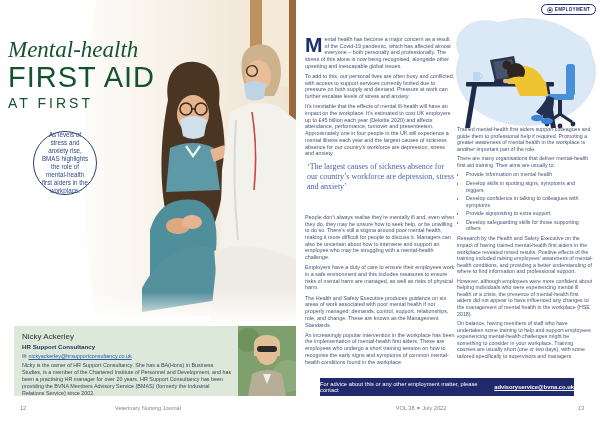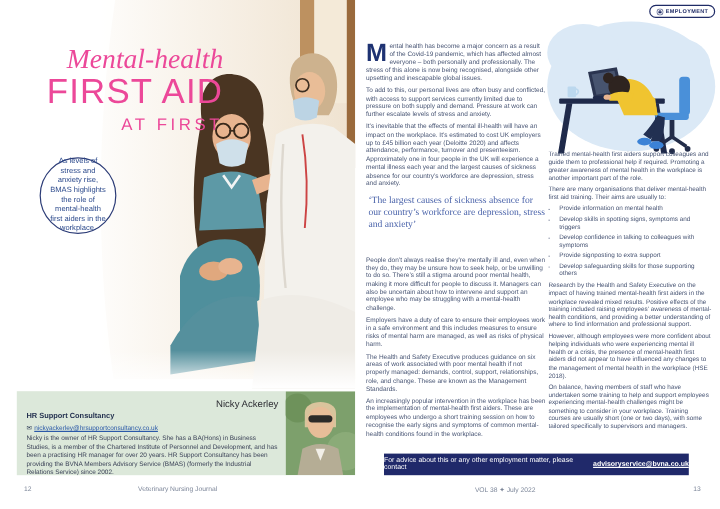--- a/index.html
+++ b/index.html
@@ -6,35 +6,35 @@
   body{
     width:600px;height:424px;position:relative;overflow:hidden;background:#ffffff;
     font-family:"Liberation Sans", sans-serif;color:#475473;
   }
   .page{position:absolute;top:0;height:424px;}
   .page-left{left:0;width:296px;}
   .page-right{left:296px;width:304px;}
 
   
   .photo-wrap{position:absolute;left:0;top:0;width:296px;height:324px;}
-  .title-block{position:absolute;left:8px;top:38px;width:178px;text-align:right;color:#ec4899;}
+  .title-block{position:absolute;left:8px;top:38px;width:178px;text-align:left;color:#14532d;}
   .title-serif{font-family:"Liberation Serif", serif;font-style:italic;font-size:23px;line-height:24px;}
   .title-main{font-size:29px;font-weight:normal;letter-spacing:1px;line-height:30px;}
   .title-sub{font-size:14px;letter-spacing:3px;line-height:18px;margin-top:2px;}
   .circle-badge{
     position:absolute;left:33px;top:131px;width:64px;height:64px;border-radius:50%;
     background:#ffffff;border:1.4px solid #2c3c77;box-sizing:border-box;
     display:flex;align-items:center;justify-content:center;text-align:center;
     font-size:6.3px;line-height:1.28;color:#2c4a8c;padding:7px;
   }
   .author-box{
     position:absolute;left:14px;top:326px;width:282px;height:70px;background:#dce8da;
     box-sizing:border-box;padding:6px 64px 5px 8px;overflow:hidden;
   }
-  .author-name{font-size:8px;color:#2e2e34;margin-bottom:2px;text-align:right;}
+  .author-name{font-size:8px;color:#2e2e34;margin-bottom:2px;}
   .author-org{font-size:6.2px;font-weight:bold;color:#24314f;margin-bottom:3px;}
   .author-email{font-size:5.4px;margin-bottom:3px;color:#2b59a8;}
   .author-email a{color:#2b59a8;text-decoration:underline;cursor:pointer;}
   .mail-icon{margin-right:2px;font-size:5.4px;color:#24314f;}
   .author-bio{font-size:5.4px;line-height:1.3;margin:0;color:#3c4358;}
   .author-photo{position:absolute;right:0;top:0;}
   .footer{position:absolute;top:405px;width:100%;font-size:5.6px;color:#7c8699;}
   .footer-left .pagenum-l{position:absolute;left:20px;}
   .footer-left .journal{position:absolute;left:60px;width:176px;text-align:center;}
 

